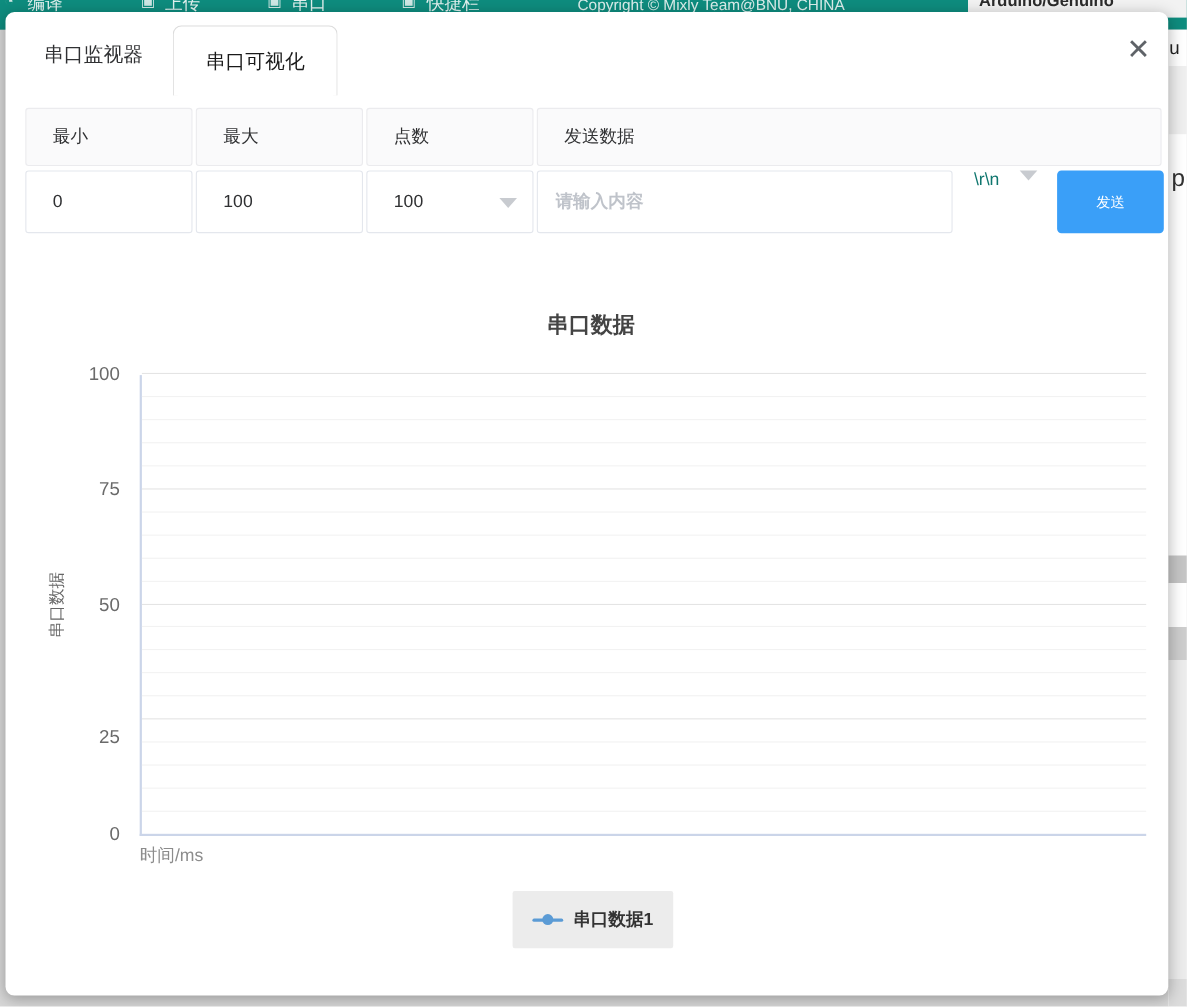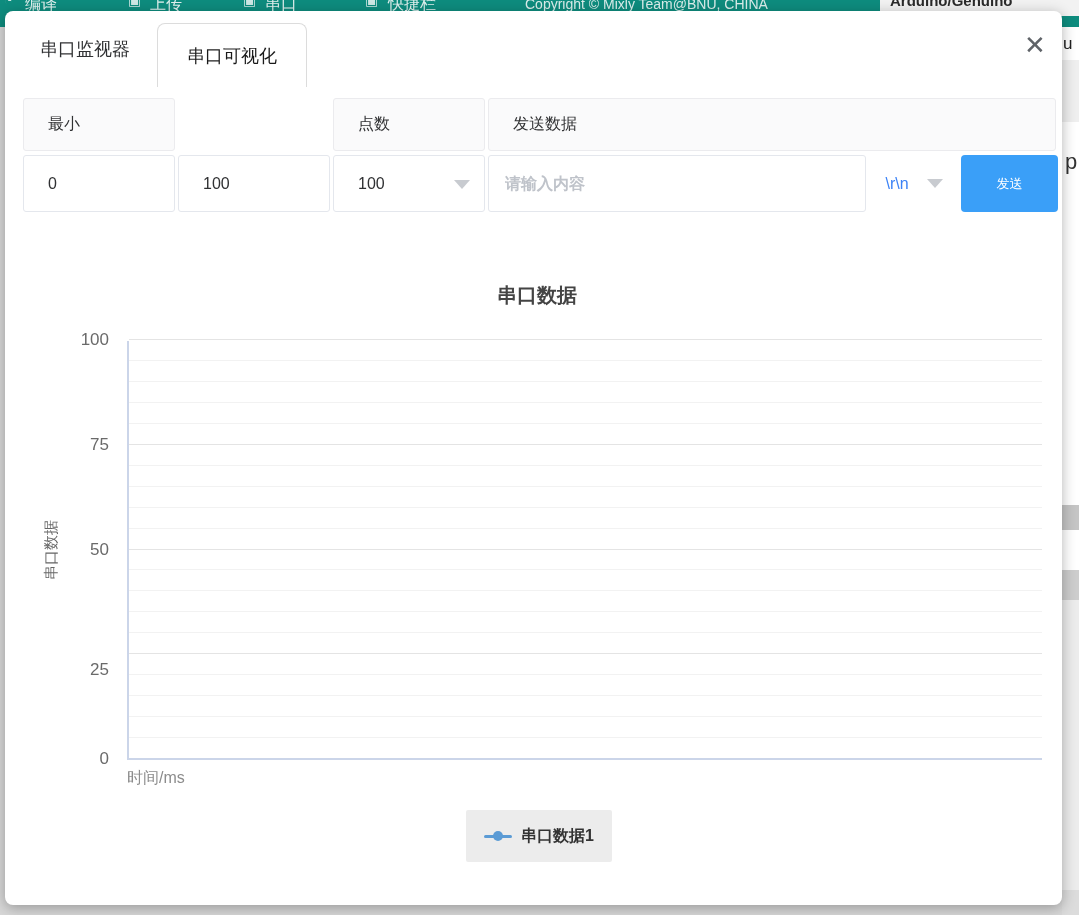--- a/index.html
+++ b/index.html
@@ -40,22 +40,22 @@
   .hcell { position:absolute; height:53px; top:87px; background:#fafafb; border:1px solid #ebebee; border-radius:3px;
            display:flex; align-items:center; padding-left:24px; font-size:16px; color:#303133; }
   .vcell { position:absolute; height:57px; top:144px; background:#fff; border:1px solid #e4e7ed; border-radius:3px;
            display:flex; align-items:center; font-size:16px; color:#303133; }
   .vcell input { border:none; outline:none; width:100%; height:100%; padding-left:24px; font-size:16px; color:#303133;
                  font-family:inherit; background:transparent; }
   .vcell input::placeholder { color:#bfc3ca; }
   .send-input input { padding-left:16px;font-weight:bold; }
   .arrow-down { width:0; height:0; border-left:8px solid transparent; border-right:8px solid transparent; border-top:9px solid #c8cbd0; }
   .sel-arrow { position:absolute; right:14px; top:24px; }
-  .line-end { position:absolute; left:865px; top:144px; width:88px; height:57px; display:flex; align-items:center; justify-content:center;
-              gap:18px; font-size:16px; color:#3b82f6; cursor:pointer; }
+  .line-end { position:absolute; left:865px; top:144px; width:88px; height:57px; display:flex; align-items:flex-start; justify-content:center;
+              gap:18px; font-size:16px; color:#0f766e; cursor:pointer; }
   .send-btn { position:absolute; left:956px; top:144px; width:97px; height:57px; background:#3a9ff8; color:#fff; border:none;
               border-radius:4px; font-size:13px; font-family:inherit; cursor:pointer; }
 
   
   .chart-title { position:absolute; left:27px; top:271px; width:1010px; text-align:center; font-size:20px; font-weight:bold; color:#444; }
   .plot-area { position:absolute; left:122px; top:330px; width:915px; height:419px; border-left:2px solid #cbd5e9; border-bottom:2px solid #cbd5e9; background:#fff; }
   .gridline { position:absolute; left:0; right:0; height:1px; background:#f2f2f2; }
   .gridline.major { background:#e4e4e4; }
   .ytick { position:absolute; left:28px; width:76px; text-align:right; font-size:17px; color:#6a6a6a; }
   .y-label { position:absolute; left:-16px; top:527px; width:130px; height:24px; text-align:center; font-size:15px; color:#666;
@@ -96,20 +96,21 @@
   <div class="rs-bottom"></div>
 </div>
 
 <div class="dialog">
 
   <div class="tab-inactive">串口监视器</div>
   <div class="tab-active">串口可视化</div>
   <div class="close-btn">✕</div>
 
   <div class="hcell" style="left:18px;width:152px">最小</div>
+  <div class="hcell" style="left:173px;width:152px">最大</div>
   <div class="hcell" style="left:328px;width:152px">点数</div>
   <div class="hcell" style="left:483px;width:568px">发送数据</div>
 
   <div class="vcell" style="left:18px;width:152px">
     <input value="0" style="">
   </div>
   <div class="vcell" style="left:173px;width:152px">
     <input value="100" style="">
   </div>
   <div class="vcell" style="left:328px;width:152px">

